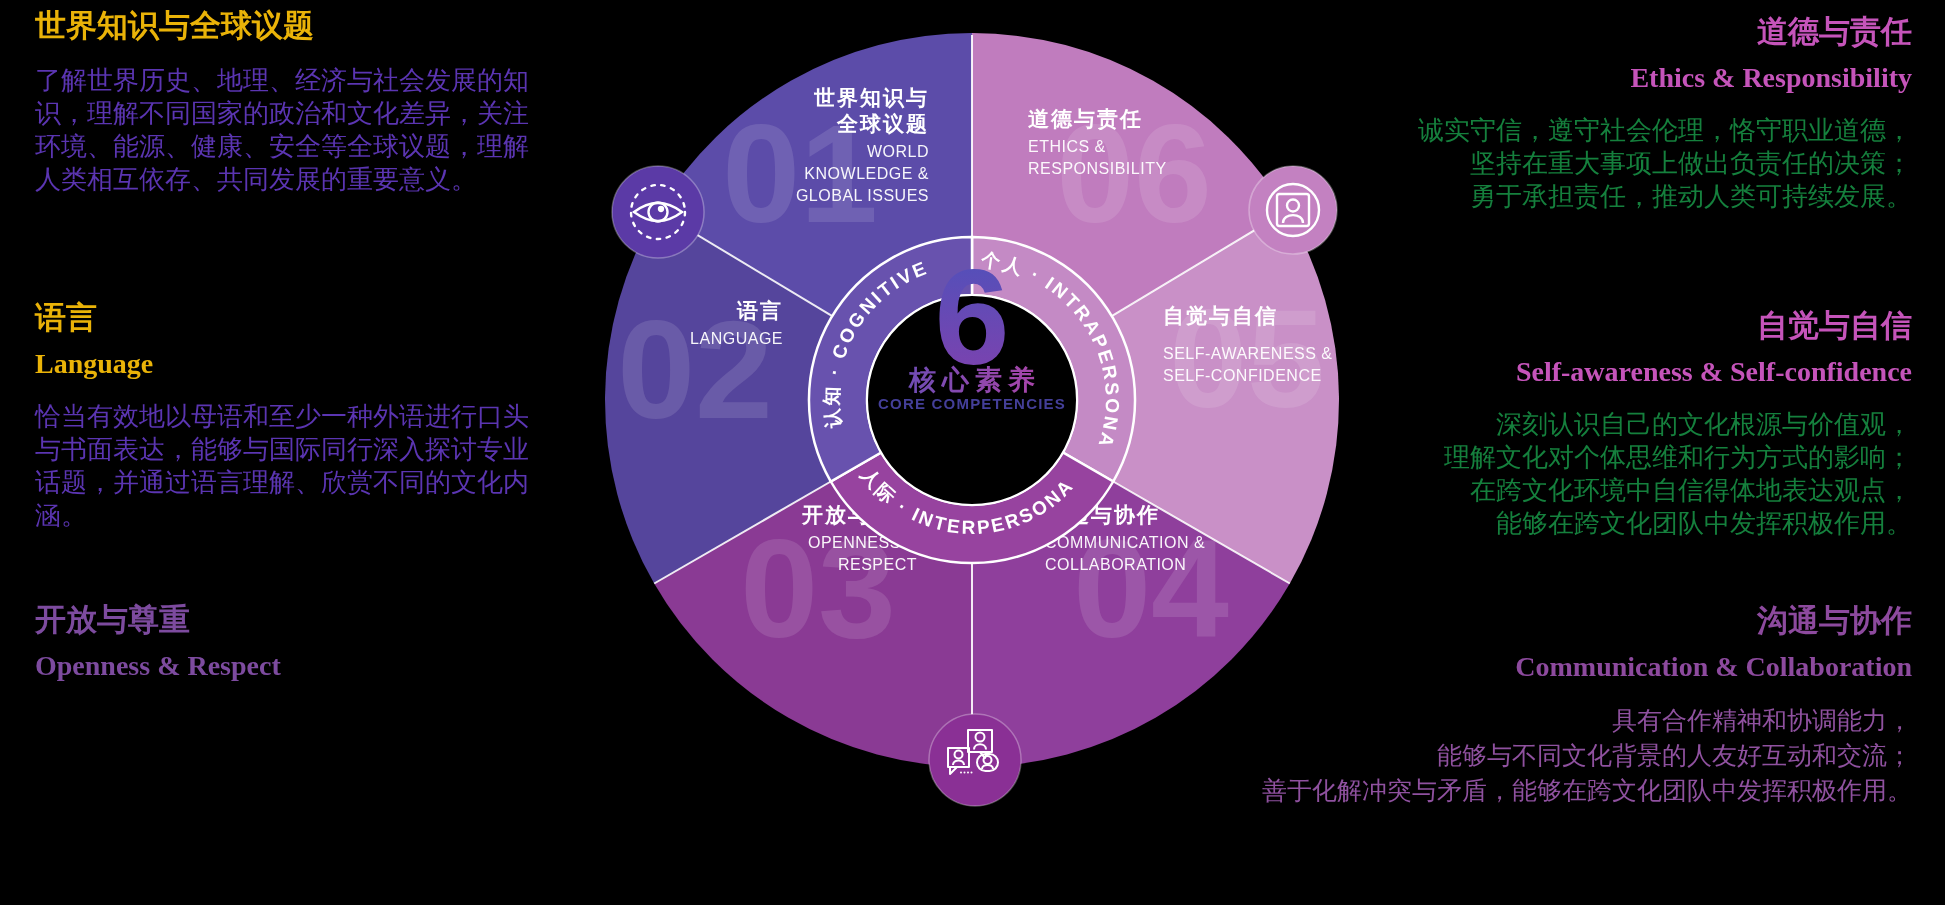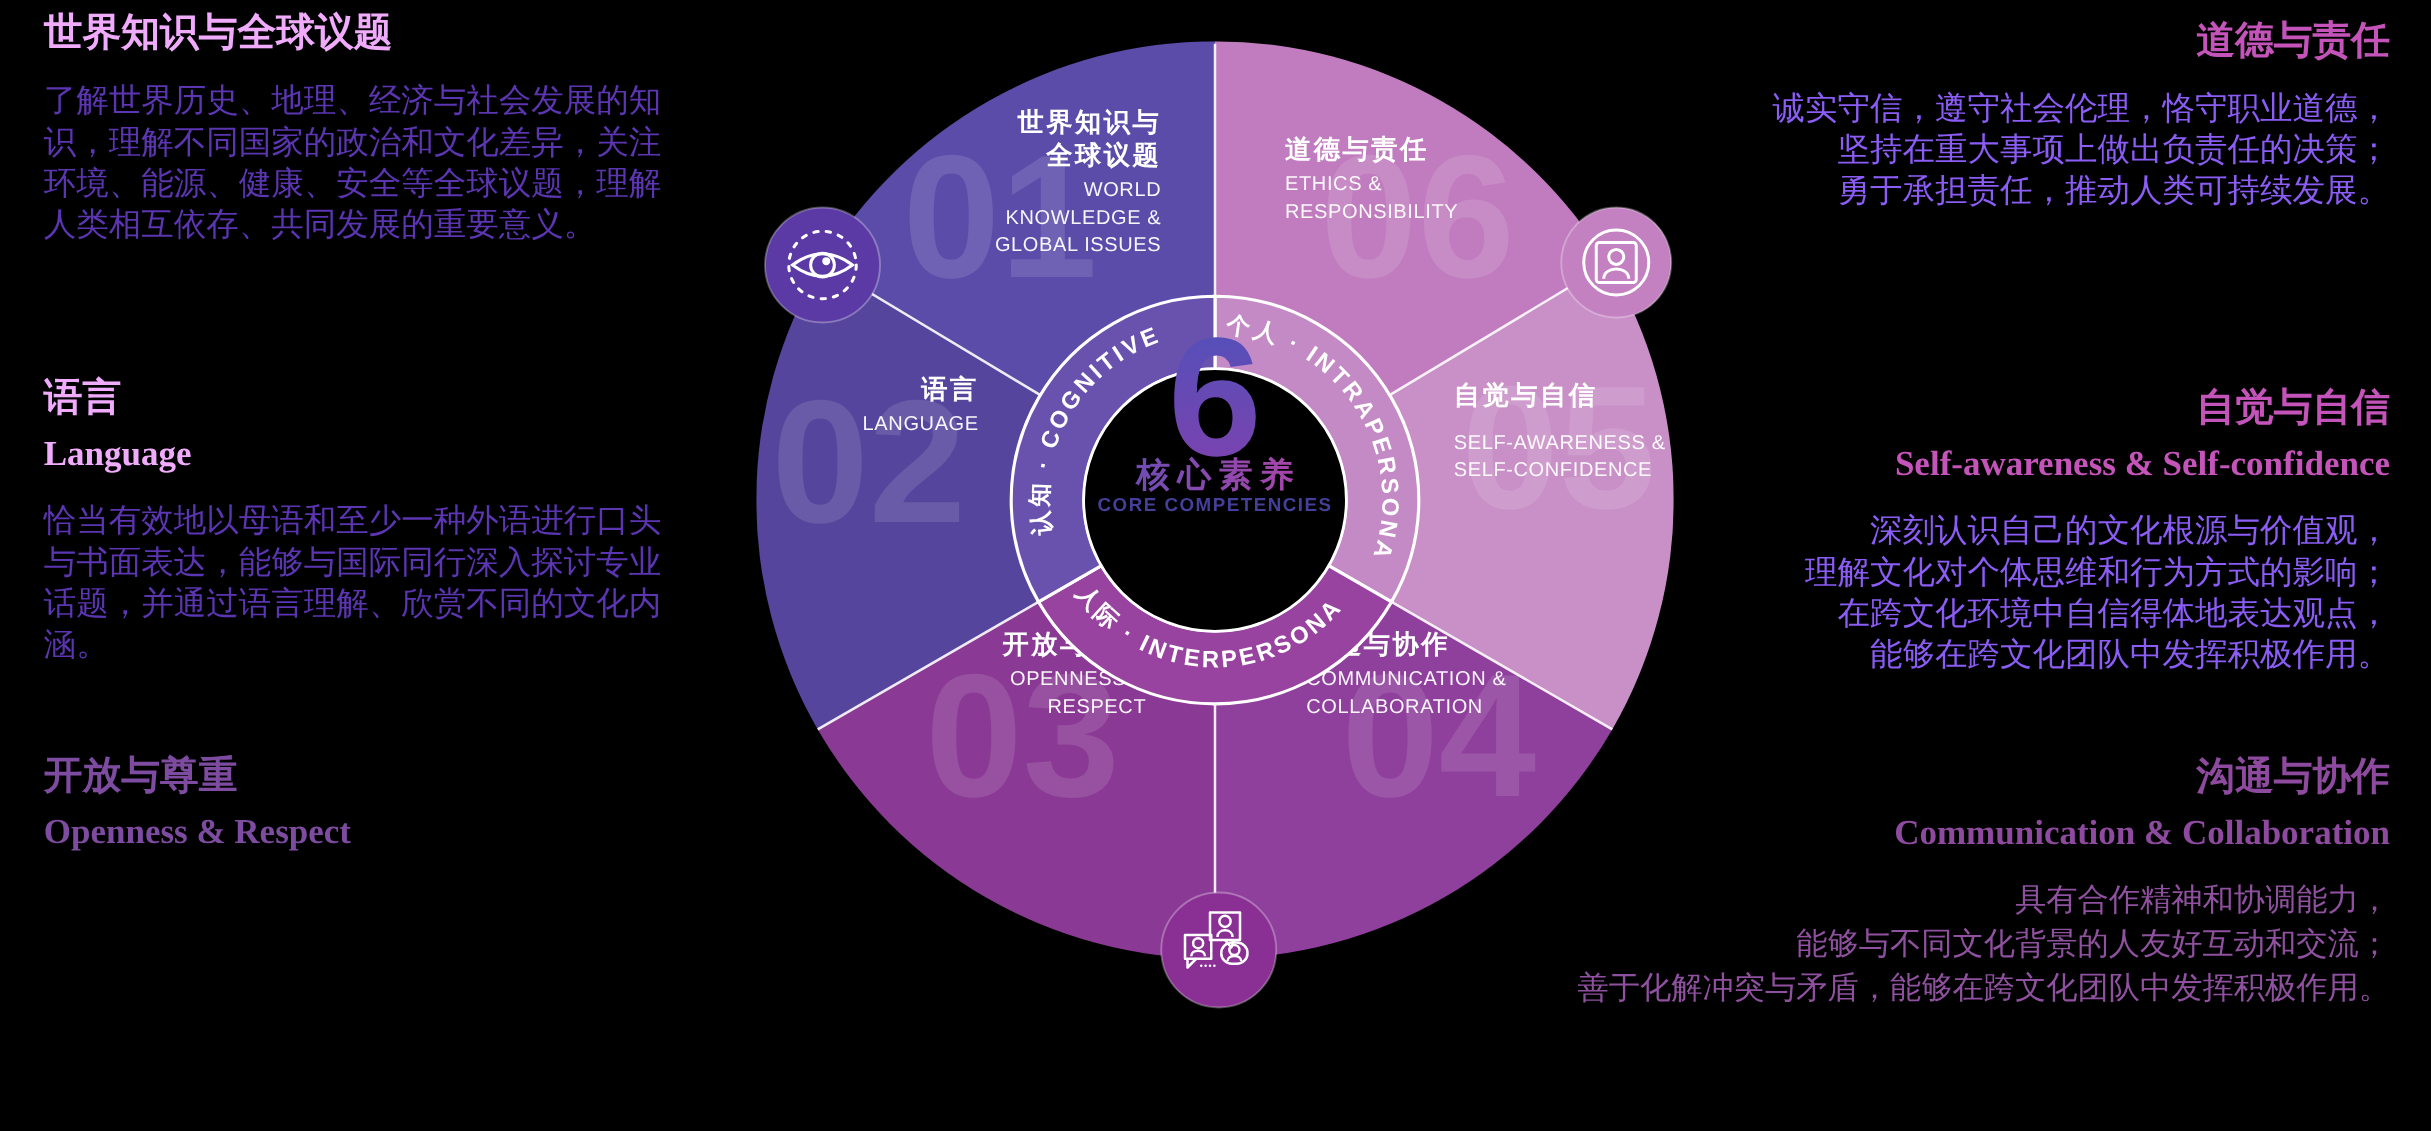--- a/index.html
+++ b/index.html
@@ -4,26 +4,26 @@
 <style>
   html,body{margin:0;padding:0;background:#000;}
   .stage{position:relative;width:1945px;height:905px;background:#000;overflow:hidden;
          font-family:"Liberation Sans",sans-serif;}
   .block{position:absolute;}
   .block h2{margin:0;font-size:31px;font-weight:bold;line-height:36px;font-family:"Liberation Sans",sans-serif;}
   .block h3{margin:12px 0 0;font-size:28px;font-weight:bold;line-height:32px;font-family:"Liberation Serif",serif;}
   .block p{margin:20px 0 0;font-size:26px;line-height:33px;white-space:pre-line;}
   .col-left .block{text-align:left;}
   .col-right .block{text-align:right;}
-  .violet h2,.violet h3{color:#f0abfc;}
+  .violet h2,.violet h3{color:#eab308;}
   .violet p{color:#5b35b2;}
   .purple h2,.purple h3{color:#7d4b9f;}
   .purple p{color:#8a55ab;}
   .pink h2,.pink h3{color:#c554ba;}
-  .pink p{color:#8b5cf6;}
+  .pink p{color:#15803d;}
   .plum h2,.plum h3{color:#8d4a9e;}
   .plum p{color:#8f519f;}
   #b-r3 p{font-size:25px;line-height:35px;}
   .wheel{position:absolute;left:605px;top:33px;width:734px;height:780px;}
   .wm{font-size:140px;font-weight:bold;fill:#ffffff;fill-opacity:0.12;font-family:"Liberation Sans",sans-serif;}
   .seg-zh{font-size:21px;font-weight:bold;fill:#ffffff;letter-spacing:2px;}
   .seg-en{font-size:16px;fill:#ffffff;fill-opacity:0.95;letter-spacing:0.5px;}
   .ring-text{font-size:19px;font-weight:bold;fill:#ffffff;letter-spacing:2.5px;}
   .divider{stroke:#ffffff;stroke-width:2;opacity:0.9;fill:none;}
   .ring-sector{stroke:#ffffff;stroke-width:2.5;}
@@ -54,20 +54,21 @@
     </div>
     <div class="block purple" id="b-l3" style="left:35px;top:602px;width:560px;">
       <h2>开放与尊重</h2>
       <h3>Openness &amp; Respect</h3>
     </div>
   </div>
 
   <div class="col-right">
     <div class="block pink" id="b-r1" style="right:33px;top:14px;width:640px;">
       <h2>道德与责任</h2>
+      <h3>Ethics &amp; Responsibility</h3>
       <p>诚实守信，遵守社会伦理，恪守职业道德，
 坚持在重大事项上做出负责任的决策；
 勇于承担责任，推动人类可持续发展。</p>
     </div>
     <div class="block pink" id="b-r2" style="right:33px;top:308px;width:640px;">
       <h2>自觉与自信</h2>
       <h3>Self-awareness &amp; Self-confidence</h3>
       <p>深刻认识自己的文化根源与价值观，
 理解文化对个体思维和行为方式的影响；
 在跨文化环境中自信得体地表达观点，

